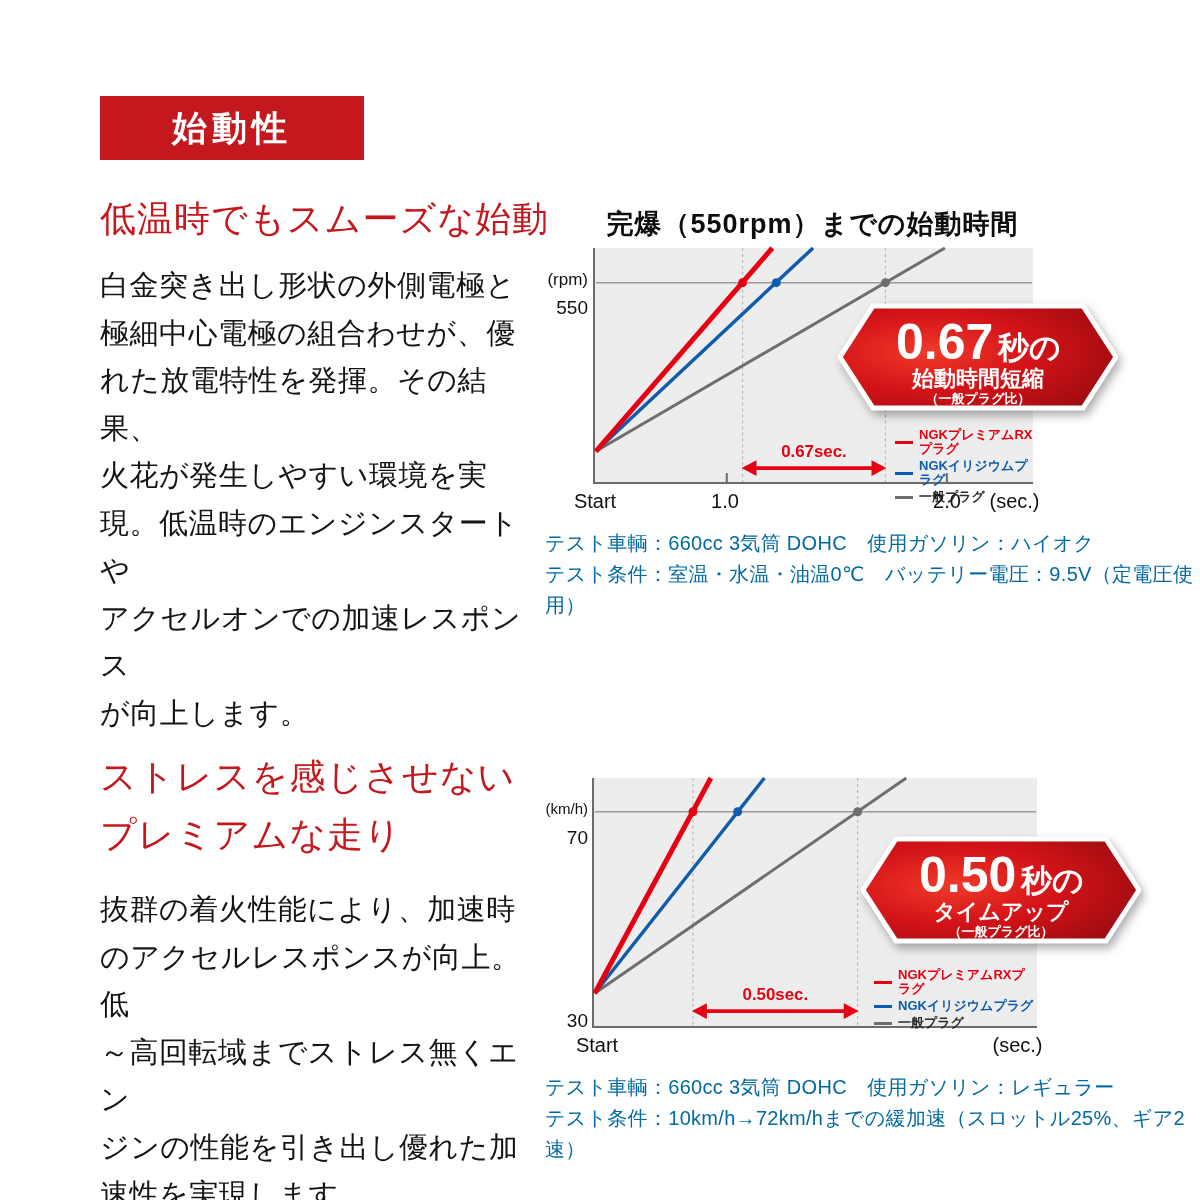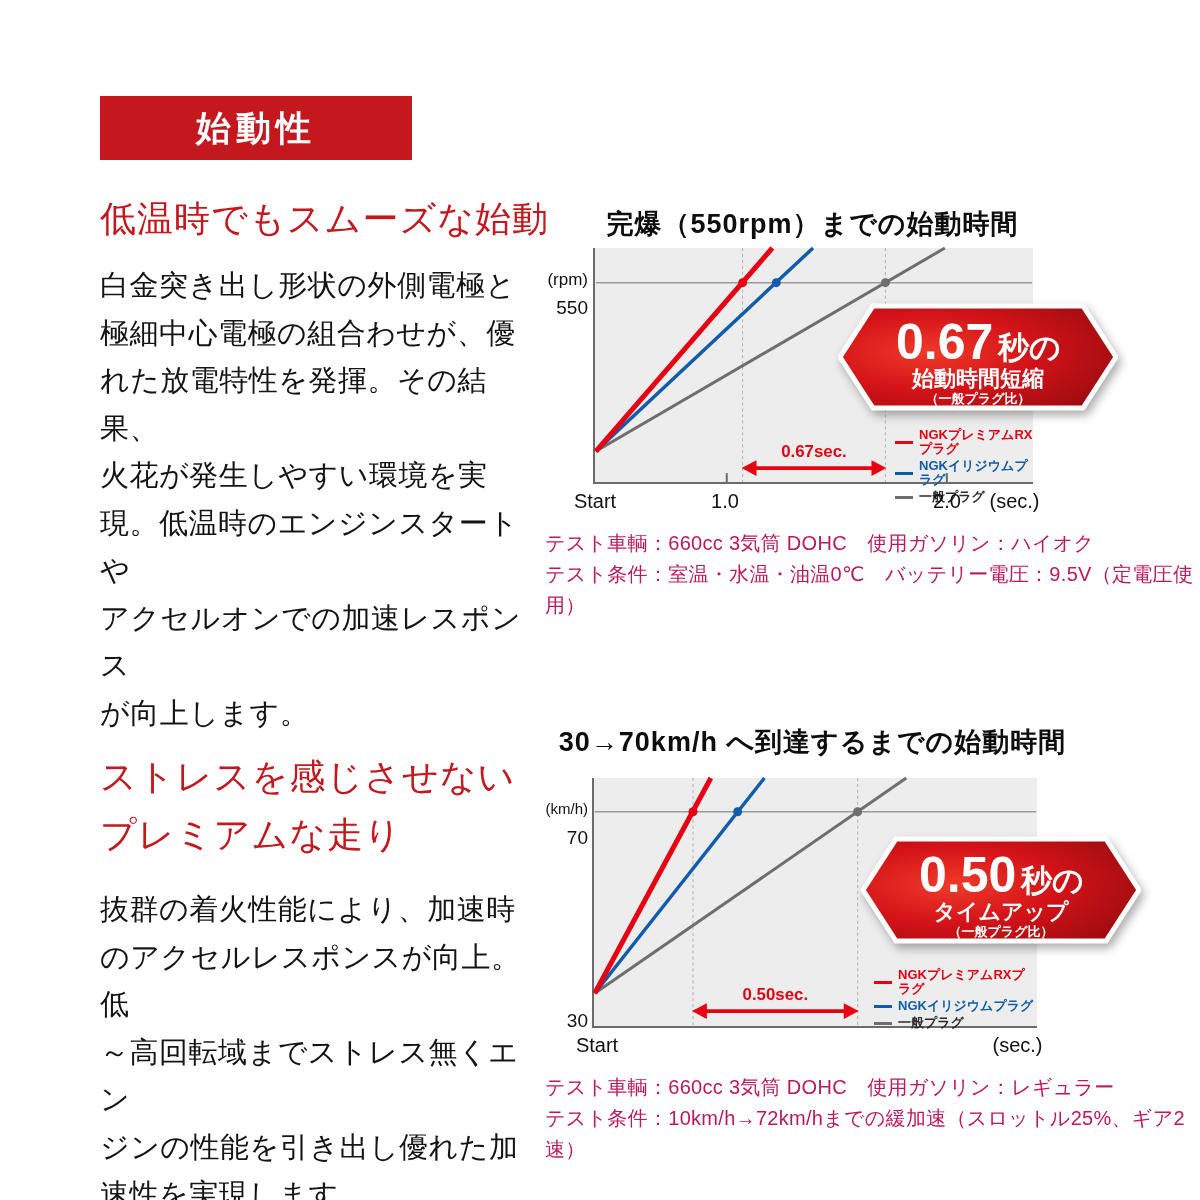--- a/index.html
+++ b/index.html
@@ -2,21 +2,21 @@
 <html><head>
 <meta charset="utf-8">
 <style>
   html,body{margin:0;padding:0;background:#fff;}
   *{box-sizing:border-box;}
   .canvas{
     position:relative;width:1200px;height:1200px;background:#ffffff;overflow:hidden;
     font-family:"Liberation Sans","DejaVu Sans",sans-serif;color:#111;
   }
   .sec-badge{
-    position:absolute;left:100px;width:312px;height:64px;background:#c4181e;color:#fff;
+    position:absolute;left:100px;width:264px;height:64px;background:#c4181e;color:#fff;
     display:flex;align-items:center;justify-content:center;
     font-size:35px;font-weight:bold;letter-spacing:5px;
   }
   .red-heading{
     position:absolute;left:100px;color:#c4181e;font-size:36px;font-weight:normal;
     line-height:58px;white-space:pre-line;letter-spacing:1px;
   }
   .body-text{
     position:absolute;left:100px;width:445px;font-size:29px;line-height:47.5px;
     color:#141414;white-space:pre-line;letter-spacing:0.5px;
@@ -27,21 +27,21 @@
   .plot{position:absolute;background:#ededed;border-left:2px solid #6b6b6b;border-bottom:2px solid #6b6b6b;}
   .plot svg{position:absolute;left:0;top:0;width:100%;height:100%;overflow:visible;}
   svg text{font-family:"Liberation Sans","DejaVu Sans",sans-serif;}
   .ylab{position:absolute;left:0;width:48px;text-align:right;color:#111;margin-top:25px;}
   .xlab{position:absolute;text-align:center;font-size:20px;color:#111;}
   .legend{position:absolute;display:flex;flex-direction:column;gap:3px;}
   .legend-row{display:flex;align-items:center;gap:6px;font-size:13px;font-weight:bold;line-height:14px;}
   .legend-dash{width:18px;height:3px;flex:0 0 auto;}
   .hex-badge{position:absolute;width:280px;height:110px;}
   .hex-badge svg{position:absolute;left:0;top:0;filter:drop-shadow(3px 5px 5px rgba(0,0,0,0.32));}
-  .test-info{position:absolute;left:545px;font-size:20px;line-height:31px;color:#be185d;white-space:pre-line;letter-spacing:0.3px;}
+  .test-info{position:absolute;left:545px;font-size:20px;line-height:31px;color:#0369a1;white-space:pre-line;letter-spacing:0.3px;}
 </style>
 </head>
 <body>
 
 <div class="canvas">
 
   <div class="sec-badge" style="top:96px">
     <span>始動性</span>
   </div>
 
@@ -126,21 +126,20 @@
   <div class="red-heading" style="top:748px">ストレスを感じさせない
 プレミアムな走り</div>
 
   <div class="body-text" style="top:886px">抜群の着火性能により、加速時
 のアクセルレスポンスが向上。低
 ～高回転域までストレス無くエン
 ジンの性能を引き出し優れた加
 速性を実現します。</div>
 
   <div class="chart-wrap" style="top:720px;height:350px">
-    <div class="chart-title" style="top:4px">30→70km/h へ到達するまでの始動時間</div>
 
     <div class="ylab" style="top:55px;font-size:15px">(km/h)</div>
     <div class="ylab" style="top:82px;font-size:19px">70</div>
     <div class="ylab" style="top:265px;font-size:19px">30</div>
 
     <div class="plot" style="left:52px;top:58px;width:445px;height:250px">
       <svg viewBox="0 0 445 250">
         <line x1="0" y1="34" x2="445" y2="34" stroke="#9b9b9b" stroke-width="1.5"></line>
         <line x1="99" y1="0" x2="99" y2="250" stroke="#b0b0b0" stroke-width="1" stroke-dasharray="3,3"></line>
         <line x1="265" y1="0" x2="265" y2="250" stroke="#b0b0b0" stroke-width="1" stroke-dasharray="3,3"></line>

